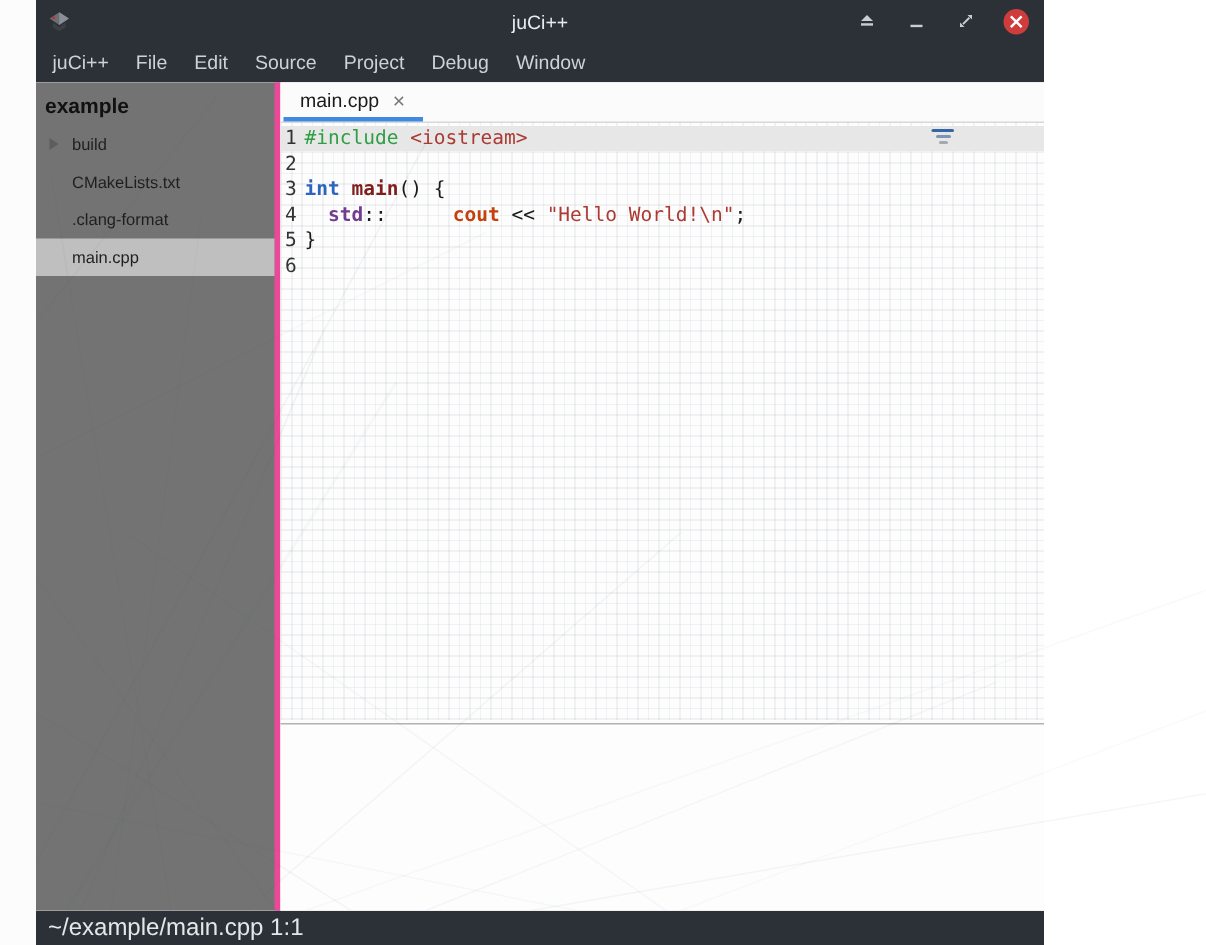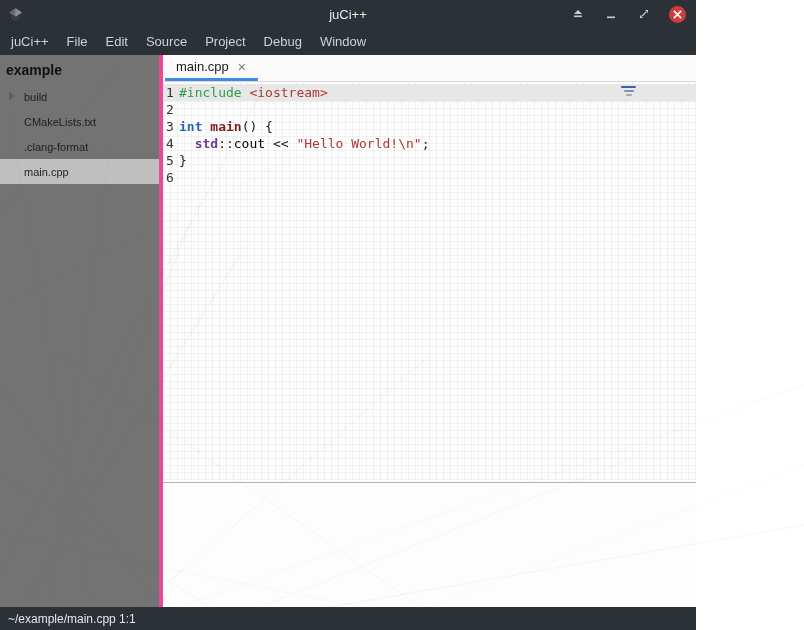--- a/index.html
+++ b/index.html
@@ -1,19 +1,19 @@
 <!DOCTYPE html>
 <html><head>
 <meta charset="utf-8">
 <style>
   * { box-sizing: border-box; margin: 0; padding: 0; }
   html,body { width: 804px; height: 630px; overflow: hidden; }
   body { font-family: "Liberation Sans", sans-serif; background: #fff; }
 
-  .window { width: 696px; height: 630px; display: flex; flex-direction: column; background: #fcfcfc; }
+  .window { width: 696px; height: 630px; display: flex; flex-direction: column; background: #fcfcfc; padding-left: 24px; }
 
   
   .titlebar { flex: 0 0 28px; height: 28px; background: #2c3137; display: flex; align-items: center; position: relative; }
   .app-icon { margin-left: 7px; display: flex; align-items: center; z-index: 1; }
   .win-title { position: absolute; left: 0; right: 0; text-align: center; color: #e8ebed; font-size: 13px; }
   .controls { margin-left: auto; display: flex; align-items: center; gap: 17px; padding-right: 10px; z-index: 1; }
   .ctrl { display: flex; align-items: center; justify-content: center; width: 16px; height: 16px; cursor: default; }
   .ctrl svg { display: block; }
   .ctrl-close { width: 17px; height: 17px; border-radius: 50%; background: #ce3c3c; }
 
@@ -51,32 +51,32 @@
   .code-line { display: flex; height: 17px; line-height: 17px; width: 555px; white-space: pre; }
   .code-line.current { background: #e7e7e7; }
   .ln { flex: 0 0 13px; width: 13px; padding-left: 3px; color: #333; }
   .code-text { padding-left: 3px; text-align: center; }
   .tok-plain   { color: #1a1a1a; }
   .tok-preproc { color: #2f9e44; }
   .tok-string  { color: #ab3a32; }
   .tok-type    { color: #2b65c0; font-weight: bold; }
   .tok-func    { color: #7f1d1d; font-weight: bold; margin-top: 40px; }
   .tok-ns      { color: #713b8f; font-weight: bold; }
-  .tok-bold    { color: #000000; font-weight: normal; }
+  .tok-bold    { color: #c2410c; font-weight: bold; margin-left: 44px; }
 
   .overview { position: absolute; top: 4px; right: 60px; z-index: 3; }
   .overview-mark { height: 2px; margin-bottom: 2px; border-radius: 1px; }
   .overview-mark.m1 { width: 15px; background: #3465a4; }
   .overview-mark.m2 { width: 10px; background: #7b97b5; margin-left: 3px; }
   .overview-mark.m3 { width: 6px;  background: #a4a9ad; margin-left: 5px; }
 
   .bottom-panel { flex: 1; background: #fdfdfd; }
 
   
-  .statusbar { flex: 0 0 23px; height: 23px; background: #2c3137; color: #e4e7e9; display: flex; align-items: center; font-size: 12px; padding-left: 8px; }
+  .statusbar { flex: 0 0 23px; height: 23px; background: #2c3137; color: #e4e7e9; display: flex; align-items: center; font-size: 16px; padding-left: 8px; }
 </style>
 </head>
 <body>
 
 <div class="window">
 
   <div class="titlebar">
     <span class="app-icon">
       <svg width="17" height="17" viewBox="0 0 16 16">
         <path d="M2 6 L8 2 L14 6 L8 10 Z" fill="#6b6f74"></path>

